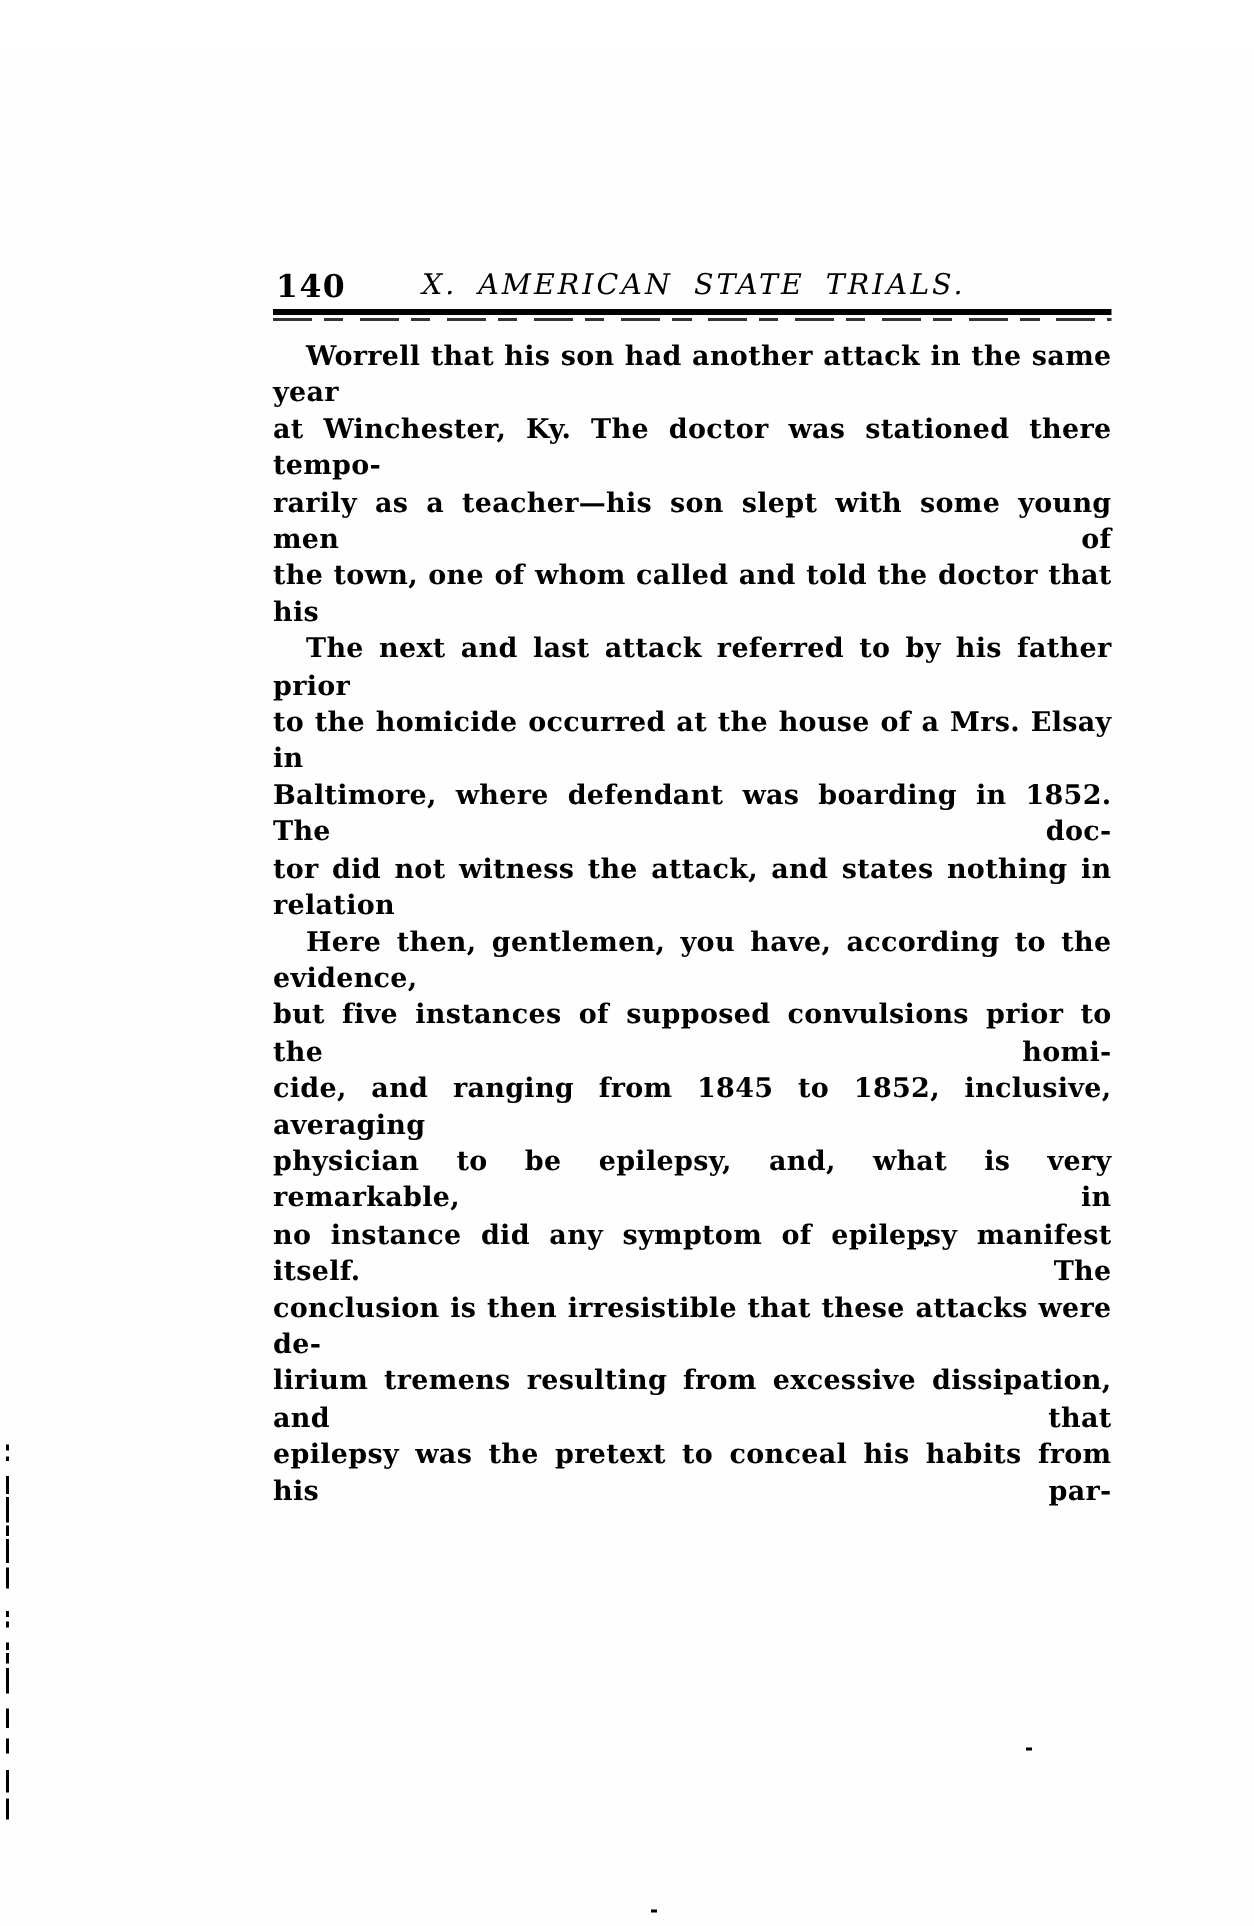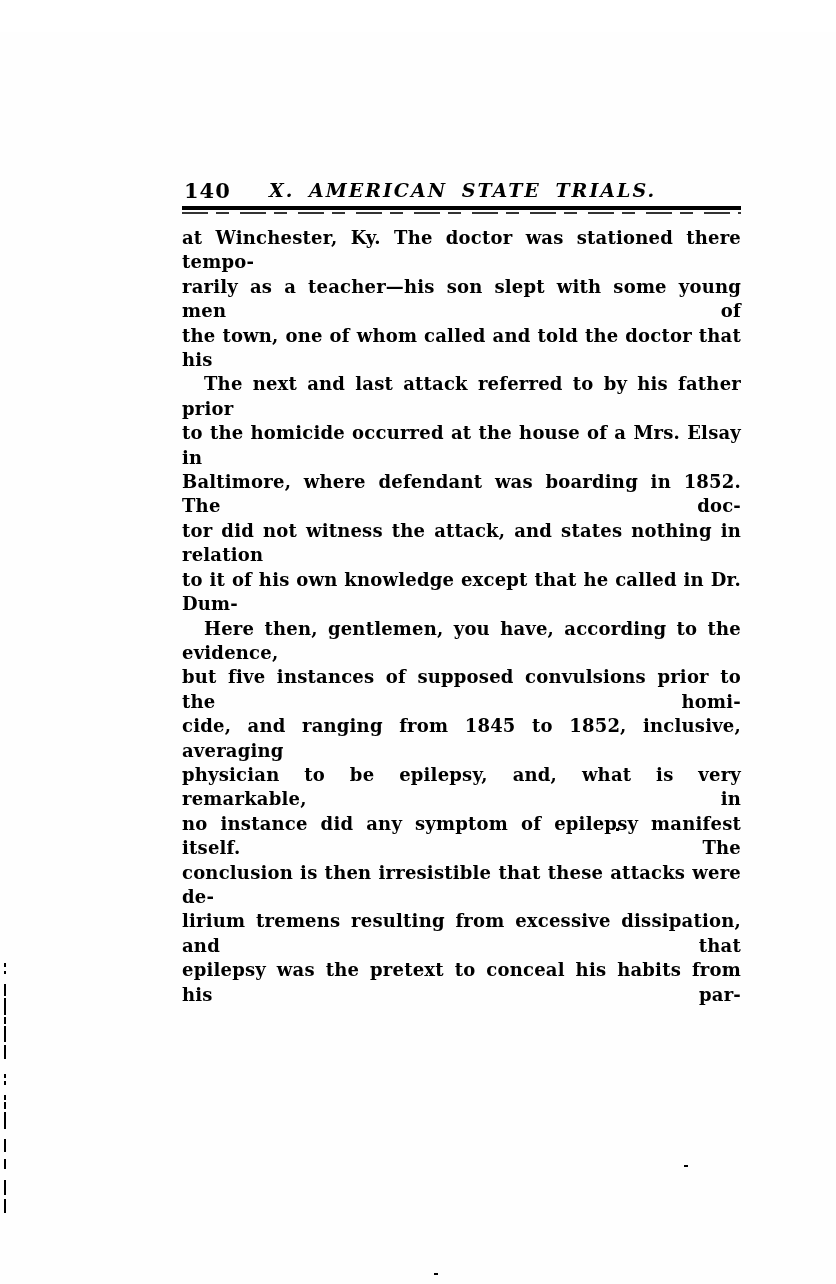--- a/index.html
+++ b/index.html
@@ -31,21 +31,21 @@
     font-weight: bold;
     letter-spacing: 1px;
   }
   .header-title {
     position: absolute;
     left: 2px;
     right: 0;
     top: 1px;
     text-align: center;
     font-style: italic;
-    font-weight: bold;
+    font-weight: normal;
     font-size: 19px;
     letter-spacing: 2px;
     word-spacing: 6px;
   }
   .rule {
     height: 4px;
     background: #000;
     margin-top: 1px;
   }
   .rule-broken {
@@ -83,30 +83,30 @@
   <div class="content">
     <div class="header">
       <span class="page-number">140</span>
       <span class="header-title">X. AMERICAN STATE TRIALS.</span>
     </div>
     <div class="rule"></div>
     <div class="rule-broken"></div>
 
     <div class="bodytext" id="bodytext">
         <div class="para body">
+          <div class="line first">Worrell that his son had another attack in the same year</div>
           <div class="line">at Winchester, Ky.  The doctor was stationed there tempo-</div>
           <div class="line">rarily as a teacher—his son slept with some young men of</div>
           <div class="line">the town, one of whom called and told the doctor that his</div>
         </div>
         <div class="para body">
           <div class="line first">The next and last attack referred to by his father prior</div>
           <div class="line">to the homicide occurred at the house of a Mrs. Elsay in</div>
           <div class="line">Baltimore, where defendant was boarding in 1852.  The doc-</div>
           <div class="line">tor did not witness the attack, and states nothing in relation</div>
-          <div class="line">to it of his own knowledge except that he called in Dr. Dum-</div>
         </div>
         <div class="para body">
           <div class="line first">Here then, gentlemen, you have, according to the evidence,</div>
           <div class="line">but five instances of supposed convulsions prior to the homi-</div>
           <div class="line">cide, and ranging from 1845 to 1852, inclusive, averaging</div>
           <div class="line">physician to be epilepsy, and, what is very remarkable, in</div>
           <div class="line">no instance did any symptom of epilepsy manifest itself.  The</div>
           <div class="line">conclusion is then irresistible that these attacks were de-</div>
           <div class="line">lirium tremens resulting from excessive dissipation, and that</div>
           <div class="line">epilepsy was the pretext to conceal his habits from his par-</div>

